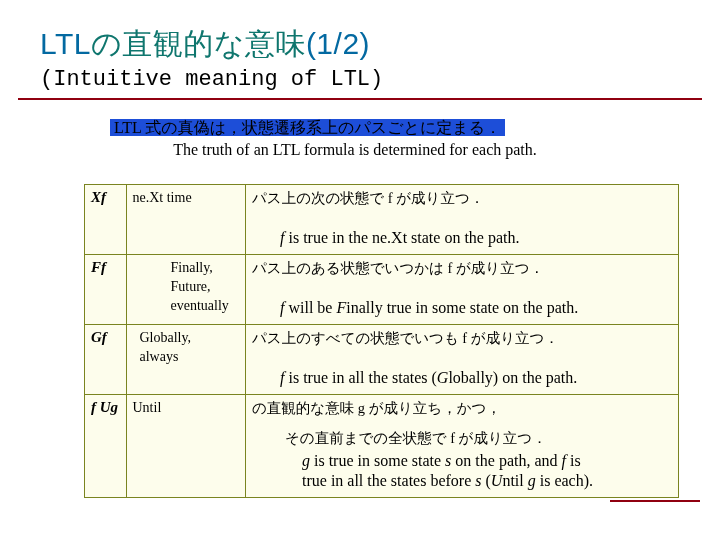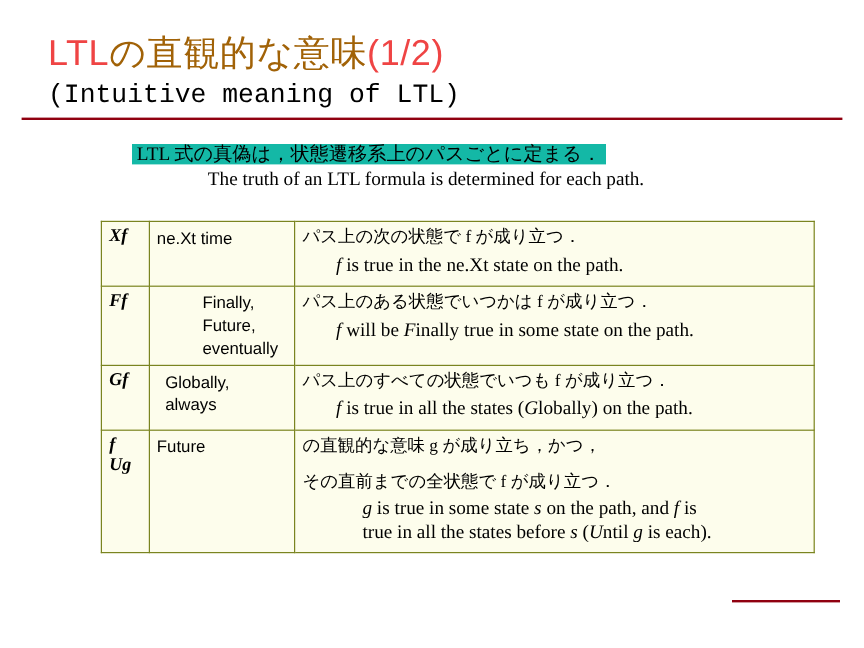--- a/index.html
+++ b/index.html
@@ -20,42 +20,42 @@
     padding: 0;
   }
   .title-area {
     padding: 24px 40px 0 40px;
   }
   .title {
     font-size: 30px;
     font-family: "MS Gothic", "Meiryo", sans-serif;
     letter-spacing: 0.5px;
   }
-  .title .black { color: #ef4444; }
-  .title .blue  { color: #a16207; }
+  .title .black { color: #0369a1; }
+  .title .blue  { color: #0f766e; }
   .subtitle {
     font-size: 22px;
     font-family: Liberation Mono, monospace;
     margin-top: 2px;
   }
   .rule {
     margin: 6px 18px 0 18px;
     border: 0;
     border-top: 2px solid #900010;
   }
 
   .intro {
     margin: 18px 0 6px 110px;
     width: 490px;
   }
   .intro .ja {
     font-family: "MS Mincho", serif;
     font-size: 16px;
     color: #000;
-    background: #14b8a6;
+    background: #1d4ed8;
     padding: 0 4px;
     display: inline;
   }
   .intro .en {
     font-family: "Times New Roman", serif;
     font-size: 16px;
     margin-top: 2px;
     text-align: center;
   }
 
@@ -68,26 +68,26 @@
     border: 1.4px solid #7a8420;
     border-collapse: collapse;
     font-size: 15px;
   }
   .tbl td {
     border: 1.4px solid #7a8420;
     vertical-align: top;
     padding: 4px 6px 4px 6px;
   }
   .col-op   { width: 55px; font-weight: bold; font-style: italic; font-family: "Times New Roman", serif; }
-  .col-name { width: 95px; font-family: Liberation Sans, sans-serif; font-size: 14px; line-height: 1.35; }
+  .col-name { width: 95px; font-family: Liberation Serif, serif; font-size: 14px; line-height: 1.35; }
   .col-desc { font-family: "MS Mincho", serif; font-size: 14.5px; line-height: 1.35; }
   .desc-en {
     font-family: "Times New Roman", serif;
     font-size: 16px;
-    margin: 2px 0 2px 28px;
+    margin: 18px 0 2px 28px;
   }
   .desc-en-2l {
     font-family: "Times New Roman", serif;
     font-size: 16px;
     margin: 2px 0 2px 50px;
     line-height: 1.25;
     width: 370px;
   }
   em.ital { font-style: italic; }
 
@@ -152,24 +152,24 @@
       <td class="col-desc">
         <span>パス上のすべての状態でいつも f が成り立つ．</span>
         <div class="desc-en">
           <em class="ital">f</em><span> is true in all the states (</span><em class="ital">G</em><span>lobally) on the path.</span>
         </div>
       </td>
     </tr>
 
     <tr>
       <td class="col-op"><span>f Ug</span></td>
-      <td class="col-name"><span>Future</span></td>
+      <td class="col-name"><span>Until</span></td>
       <td class="col-desc">
         <div>の直観的な意味 g が成り立ち，かつ，</div>
-        <div style="margin-top:10px;">その直前までの全状態で f が成り立つ．</div>
+        <div style="margin-top:10px;margin-left:33px;">その直前までの全状態で f が成り立つ．</div>
         <div class="desc-en-2l">
           <em class="ital">g</em><span> is true in some state </span><em class="ital">s</em><span> on the path, and </span><em class="ital">f</em><span> is</span>
           <br>
           <span>true in all the states before </span><em class="ital">s</em><span> (</span><em class="ital">U</em><span>ntil </span><em class="ital">g</em><span> is each).</span>
         </div>
       </td>
     </tr>
   </tbody>
     </table>
 

